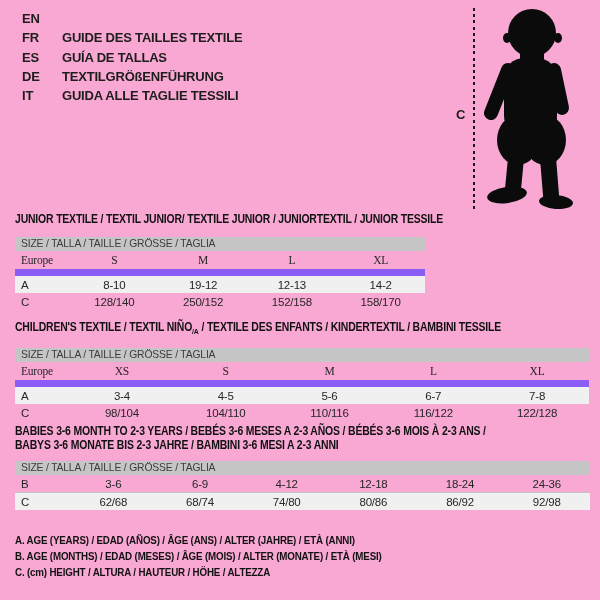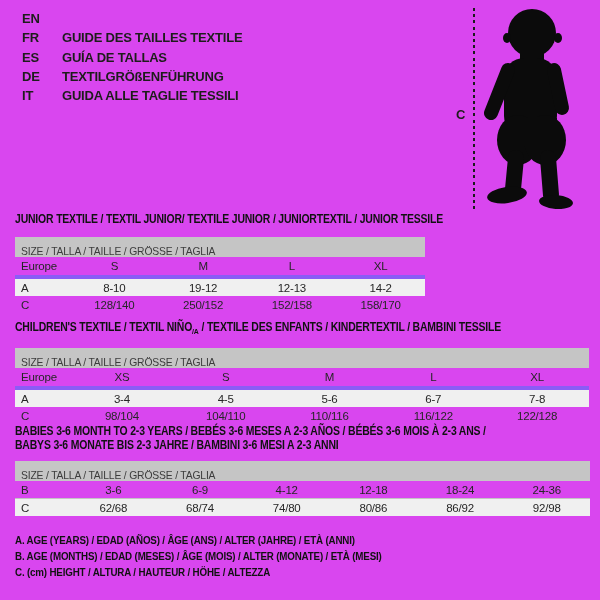--- a/index.html
+++ b/index.html
@@ -1,17 +1,17 @@
 <!DOCTYPE html>
 <html><head>
 <meta charset="utf-8">
 <style>
   html,body{margin:0;padding:0;background:#fff;}
   #page{
-    position:relative;width:600px;height:600px;background:#d946ef;
+    position:relative;width:600px;height:600px;background:#f9a8d4;
     font-family:"Liberation Sans",sans-serif;color:#1d1d1b;overflow:hidden;
     letter-spacing:-0.2px;
   }
   
   .lang-block{position:absolute;left:22px;top:9px;}
   .lang-row{display:flex;line-height:19.3px;font-size:13px;font-weight:bold;}
   .lang-code{width:40px;}
   
   .dash-line{
     position:absolute;left:473px;top:8px;width:2px;height:201px;
@@ -20,24 +20,24 @@
   .c-marker{position:absolute;left:456px;top:107px;font-size:13px;font-weight:bold;}
   .baby{position:absolute;left:482px;top:6px;}
   
   .ttl{
     position:absolute;left:15px;font-size:12px;font-weight:bold;color:#111;
     white-space:nowrap;transform:scaleX(0.87);transform-origin:0 0;line-height:13.5px;
   }
   .ttl sub{font-size:8px;}
   
   .tbl{position:absolute;left:15px;font-size:11.5px;color:#262626;}
-  .bar{height:20px;background:#c5c5c5;display:flex;align-items:flex-end;padding-left:6px;box-sizing:border-box;}
+  .bar{height:14px;background:#c5c5c5;display:flex;align-items:flex-start;padding-left:6px;box-sizing:border-box;}
   .bar span{font-size:11.5px;color:#3c3c3c;white-space:nowrap;transform:scaleX(0.9);transform-origin:0 50%;}
   .trow{display:flex;height:17px;align-items:center;}
-  .trow.head{height:18px;border-bottom:4px solid #8b5cf6;}
+  .trow.head{height:18px;border-bottom:7px solid #8b5cf6;font-family:Liberation Serif, serif;}
   .trow.rule{border-bottom:1px solid #c4c4c4;}
   .lcell{width:55px;padding-left:6px;box-sizing:border-box;}
   .dcell{flex:1;text-align:center;}
   .shaded{background:#f0f0f0;}
   
   .fnotes{position:absolute;left:15px;top:532px;transform:scaleX(0.85);transform-origin:0 0;}
   .fnote{font-size:11.5px;font-weight:bold;line-height:16px;white-space:nowrap;color:#111;}
 </style>
 </head>
 <body>

